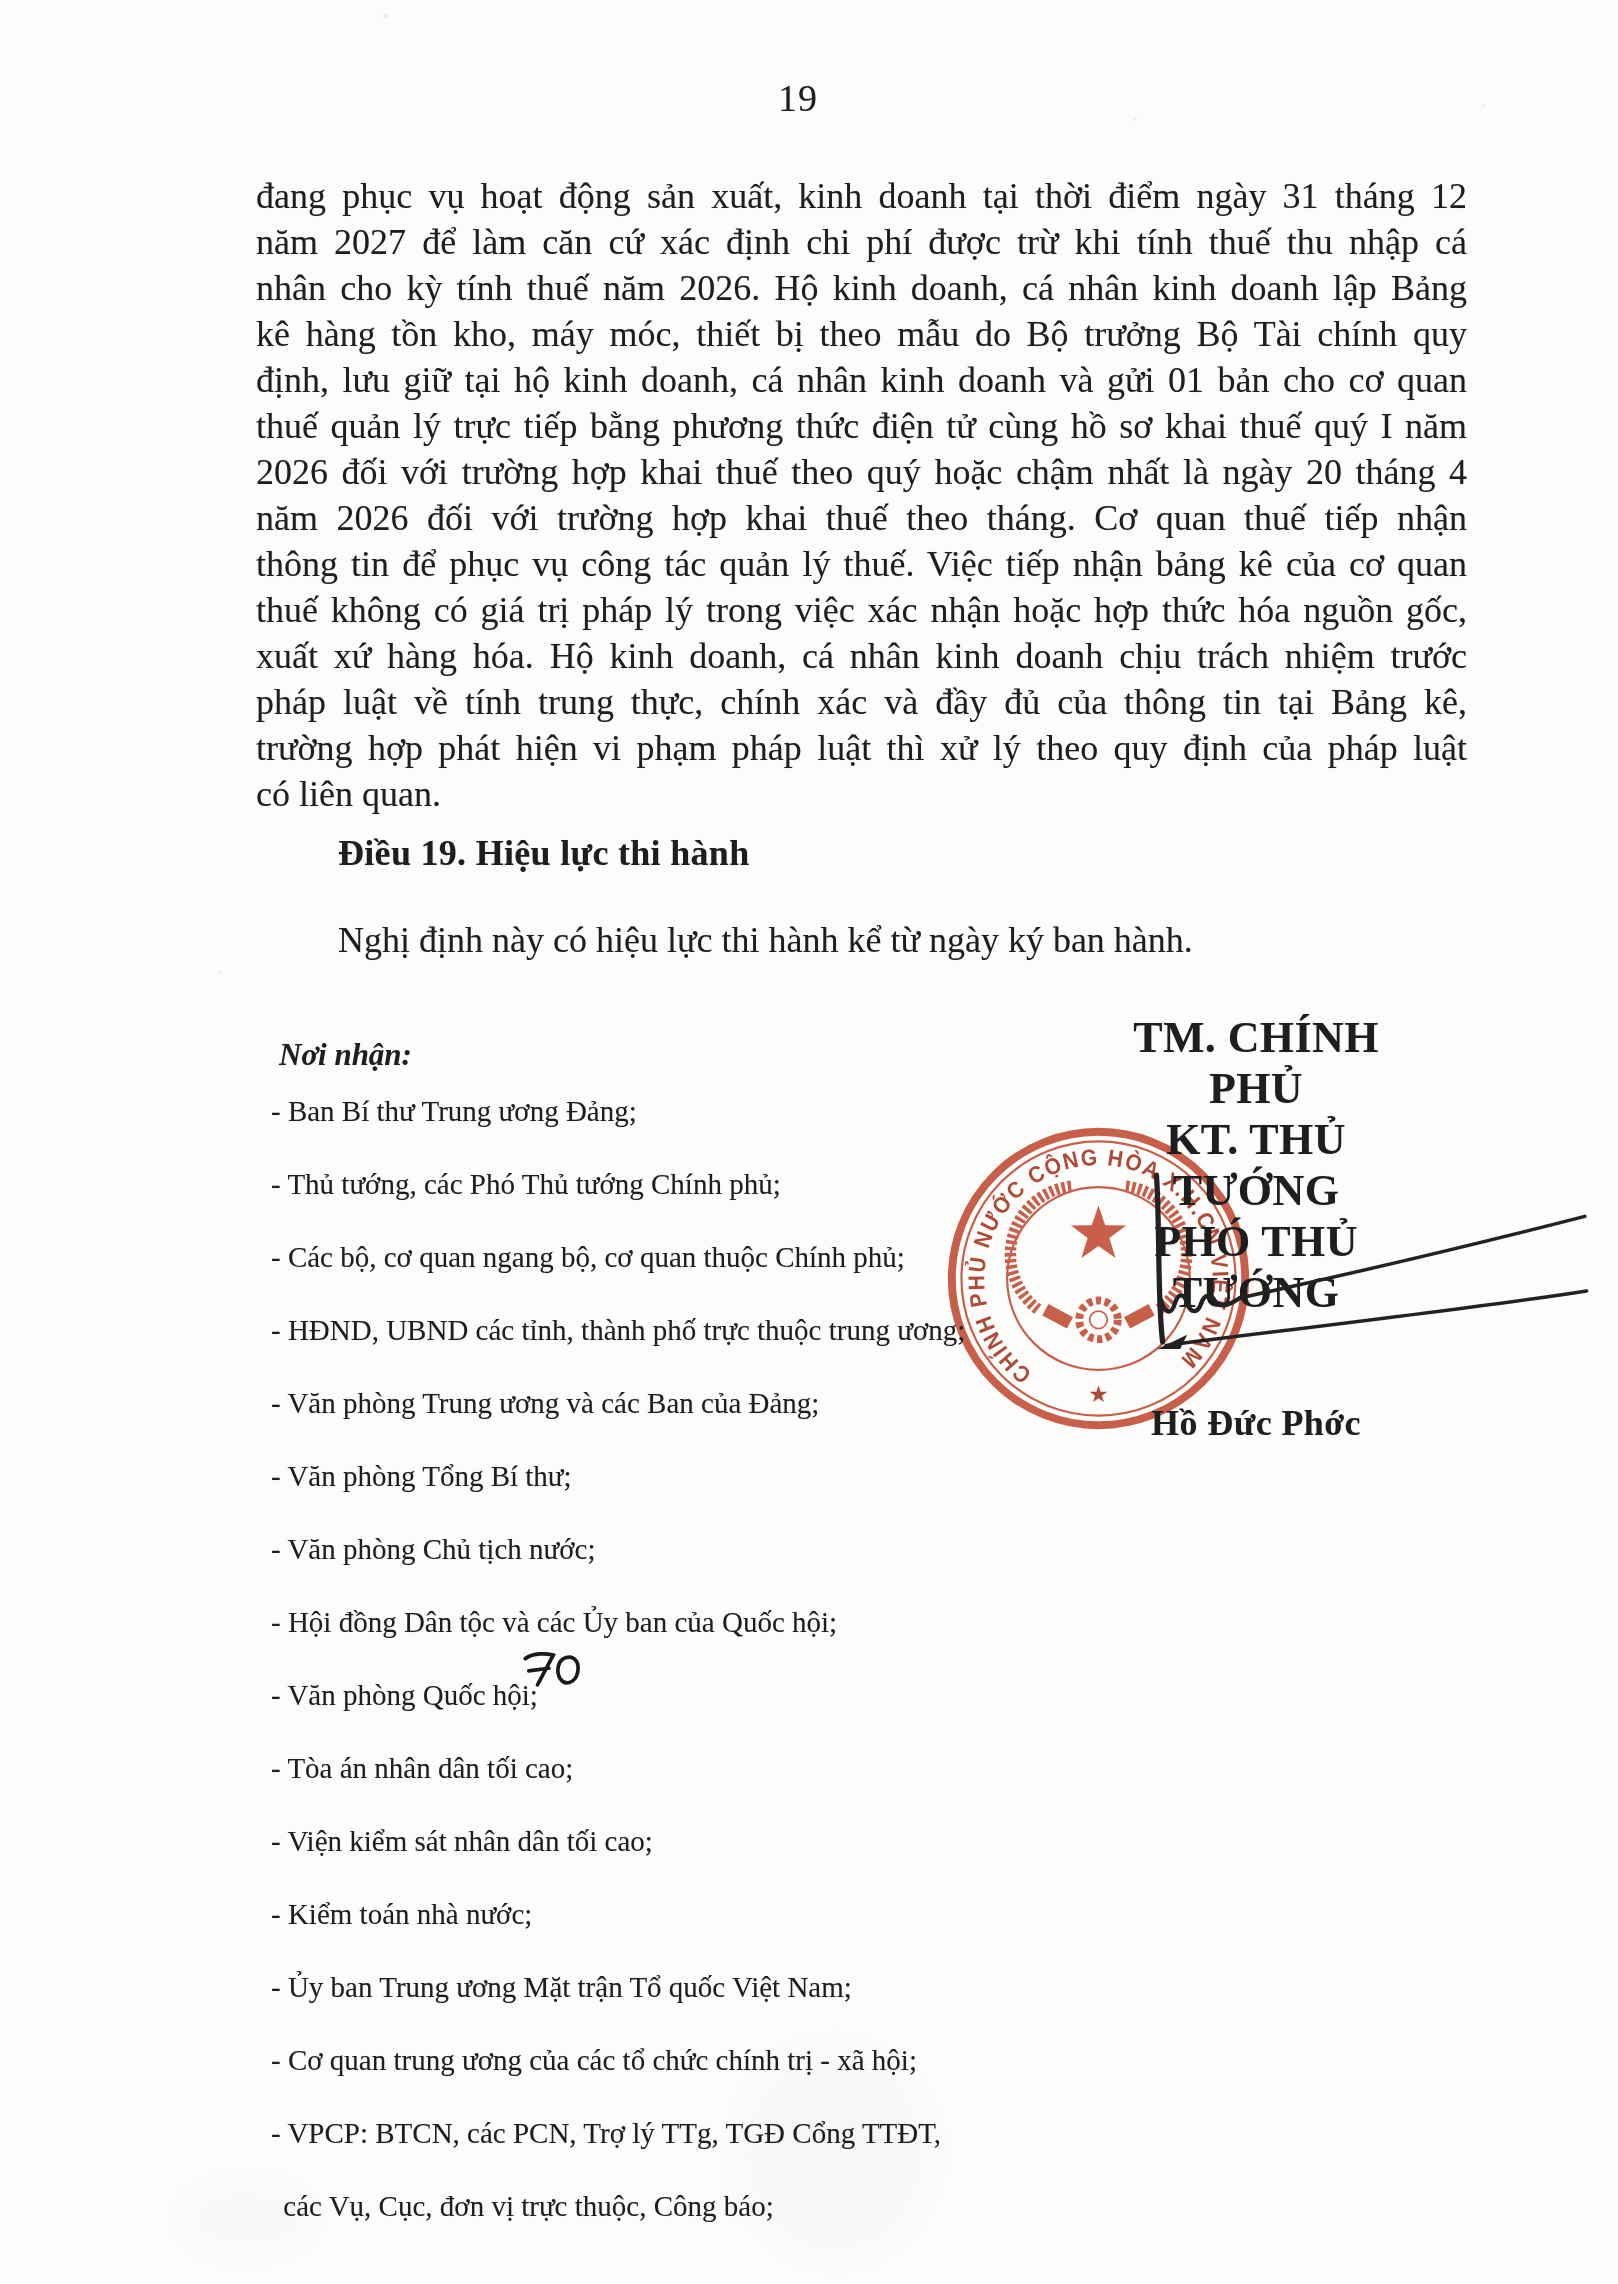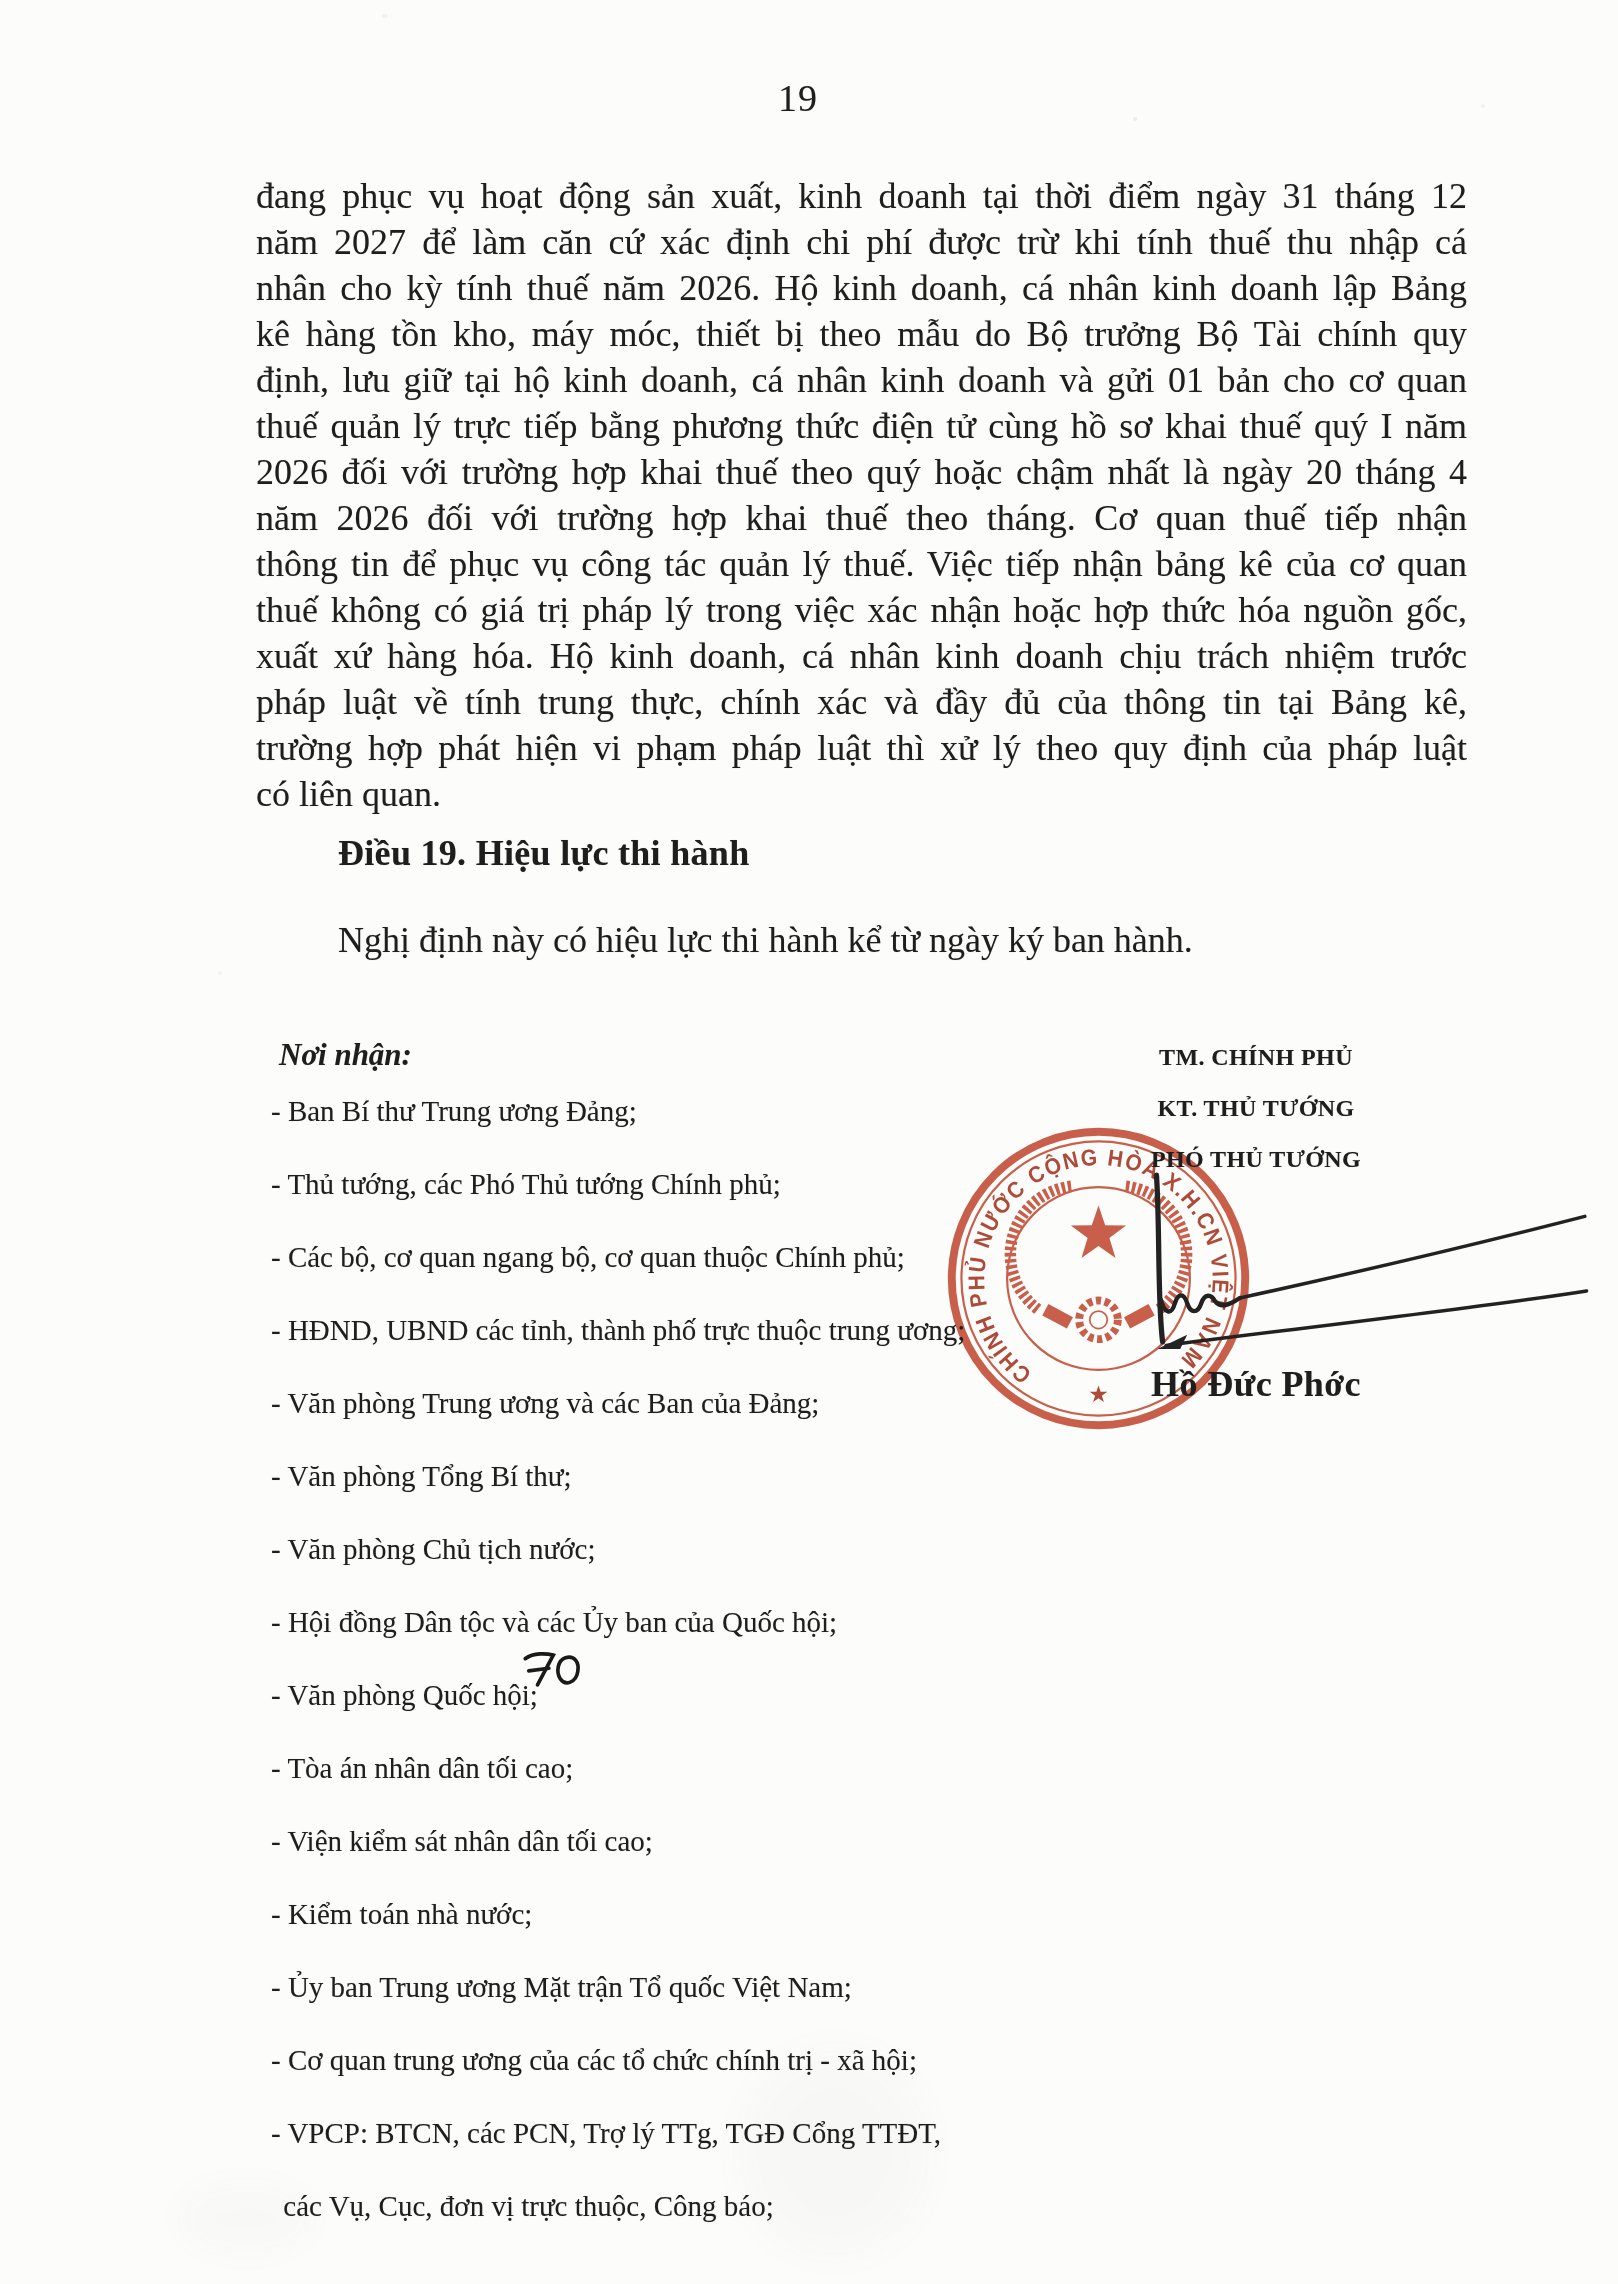--- a/index.html
+++ b/index.html
@@ -37,24 +37,24 @@
   }
   .recipients-list{
     left:271px;top:1056px;width:773px;z-index:3;
     font-size:29px;line-height:35px;white-space:nowrap;
   }
   .r-item{height:35px;margin-top:38px;}
   .r-item:nth-child(16){padding-left:12.3px;}
 
   .authority-block{
     left:1089px;top:1012px;width:334px;text-align:center;z-index:3;
-    font-size:24px;font-weight:bold;line-height:51px;letter-spacing:0.4px;margin-top:20px;
+    font-size:44px;font-weight:bold;line-height:51px;letter-spacing:0.4px;
   }
   .signer-name{
-    left:1089px;top:1363px;width:334px;text-align:center;z-index:4;
+    left:1089px;top:1402px;width:334px;text-align:center;z-index:4;
     font-size:36px;font-weight:bold;letter-spacing:0.4px;
   }
 
   .seal-wrap{left:943px;top:1123px;width:311px;height:311px;z-index:2;opacity:.92;}
   .seal-wrap svg{display:block;}
   .seal-ring-text{font-family:"Liberation Sans","DejaVu Sans",sans-serif;
     font-weight:bold;font-size:26px;letter-spacing:2px;}
 
   .signature-wrap{left:1124px;top:1168px;width:474px;height:202px;z-index:5;}
   .handwritten-wrap{left:520px;top:1648px;width:70px;height:44px;z-index:3;}

